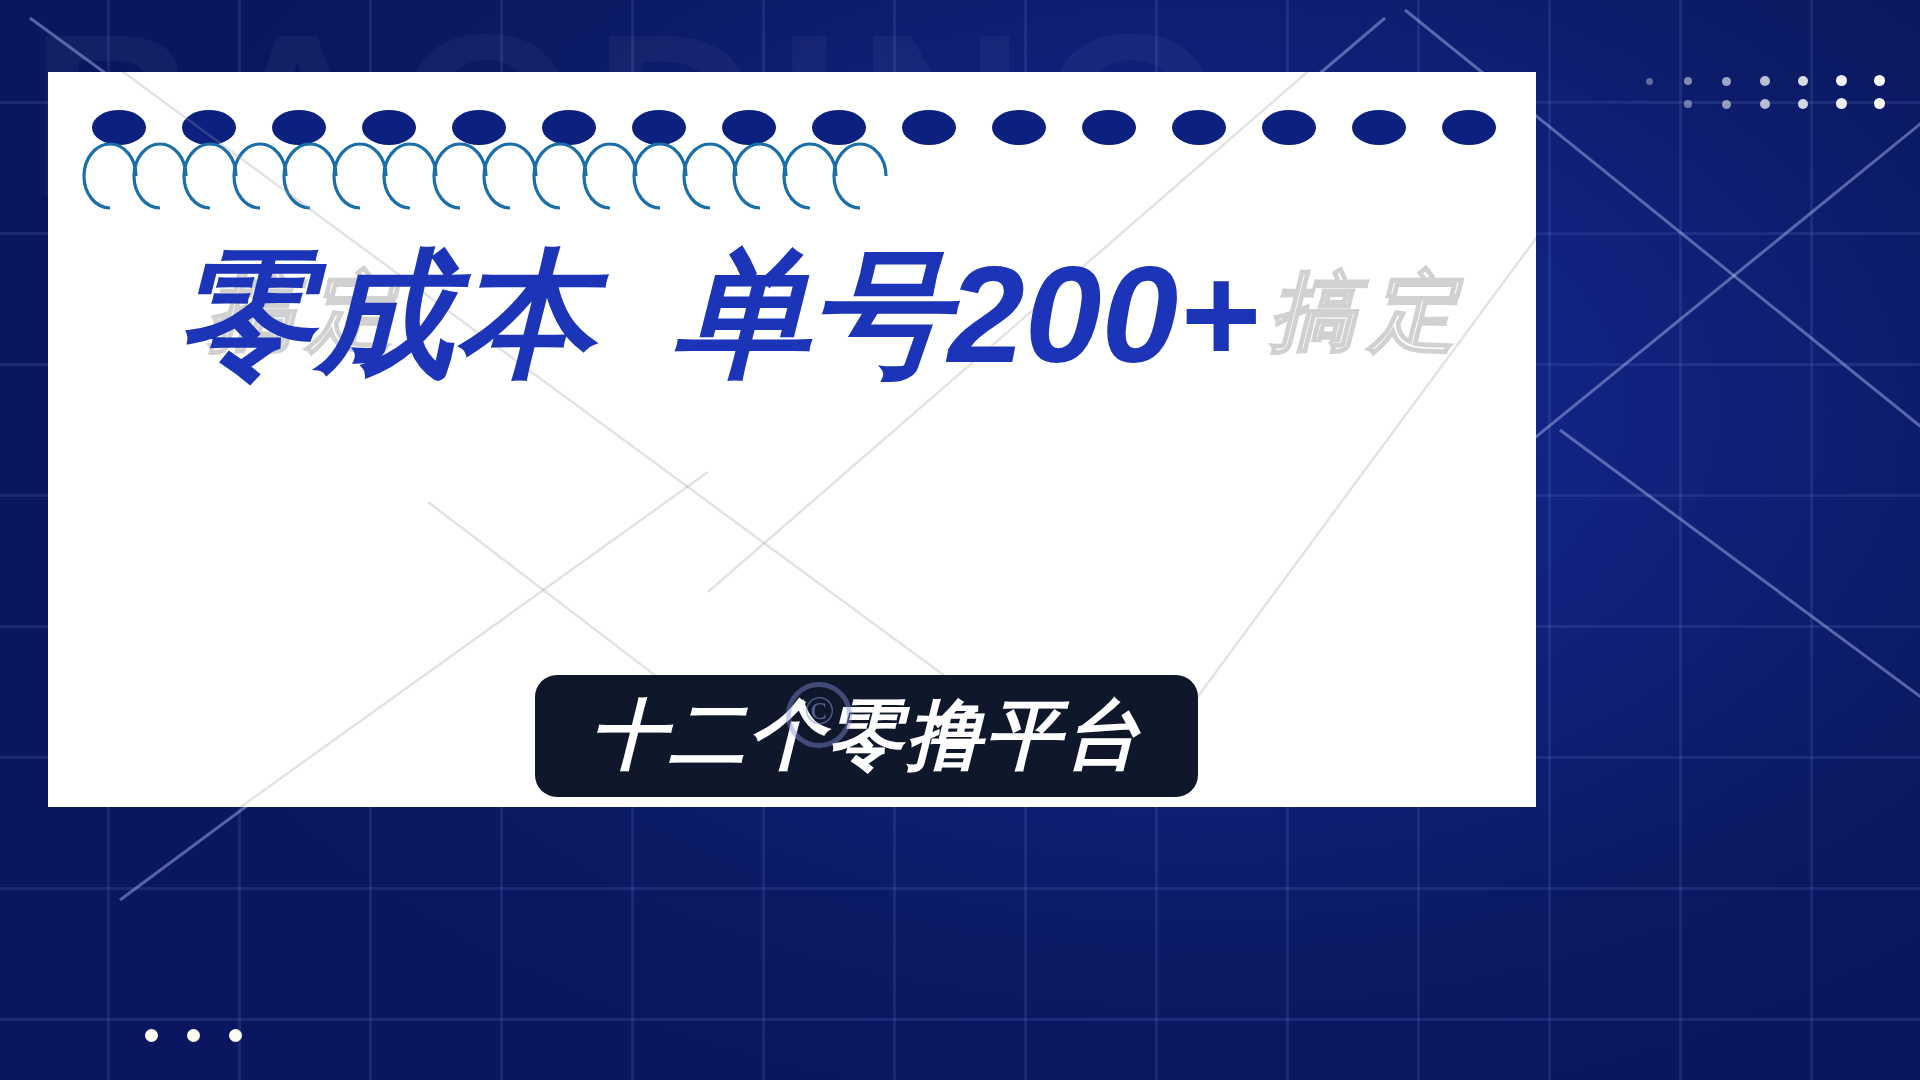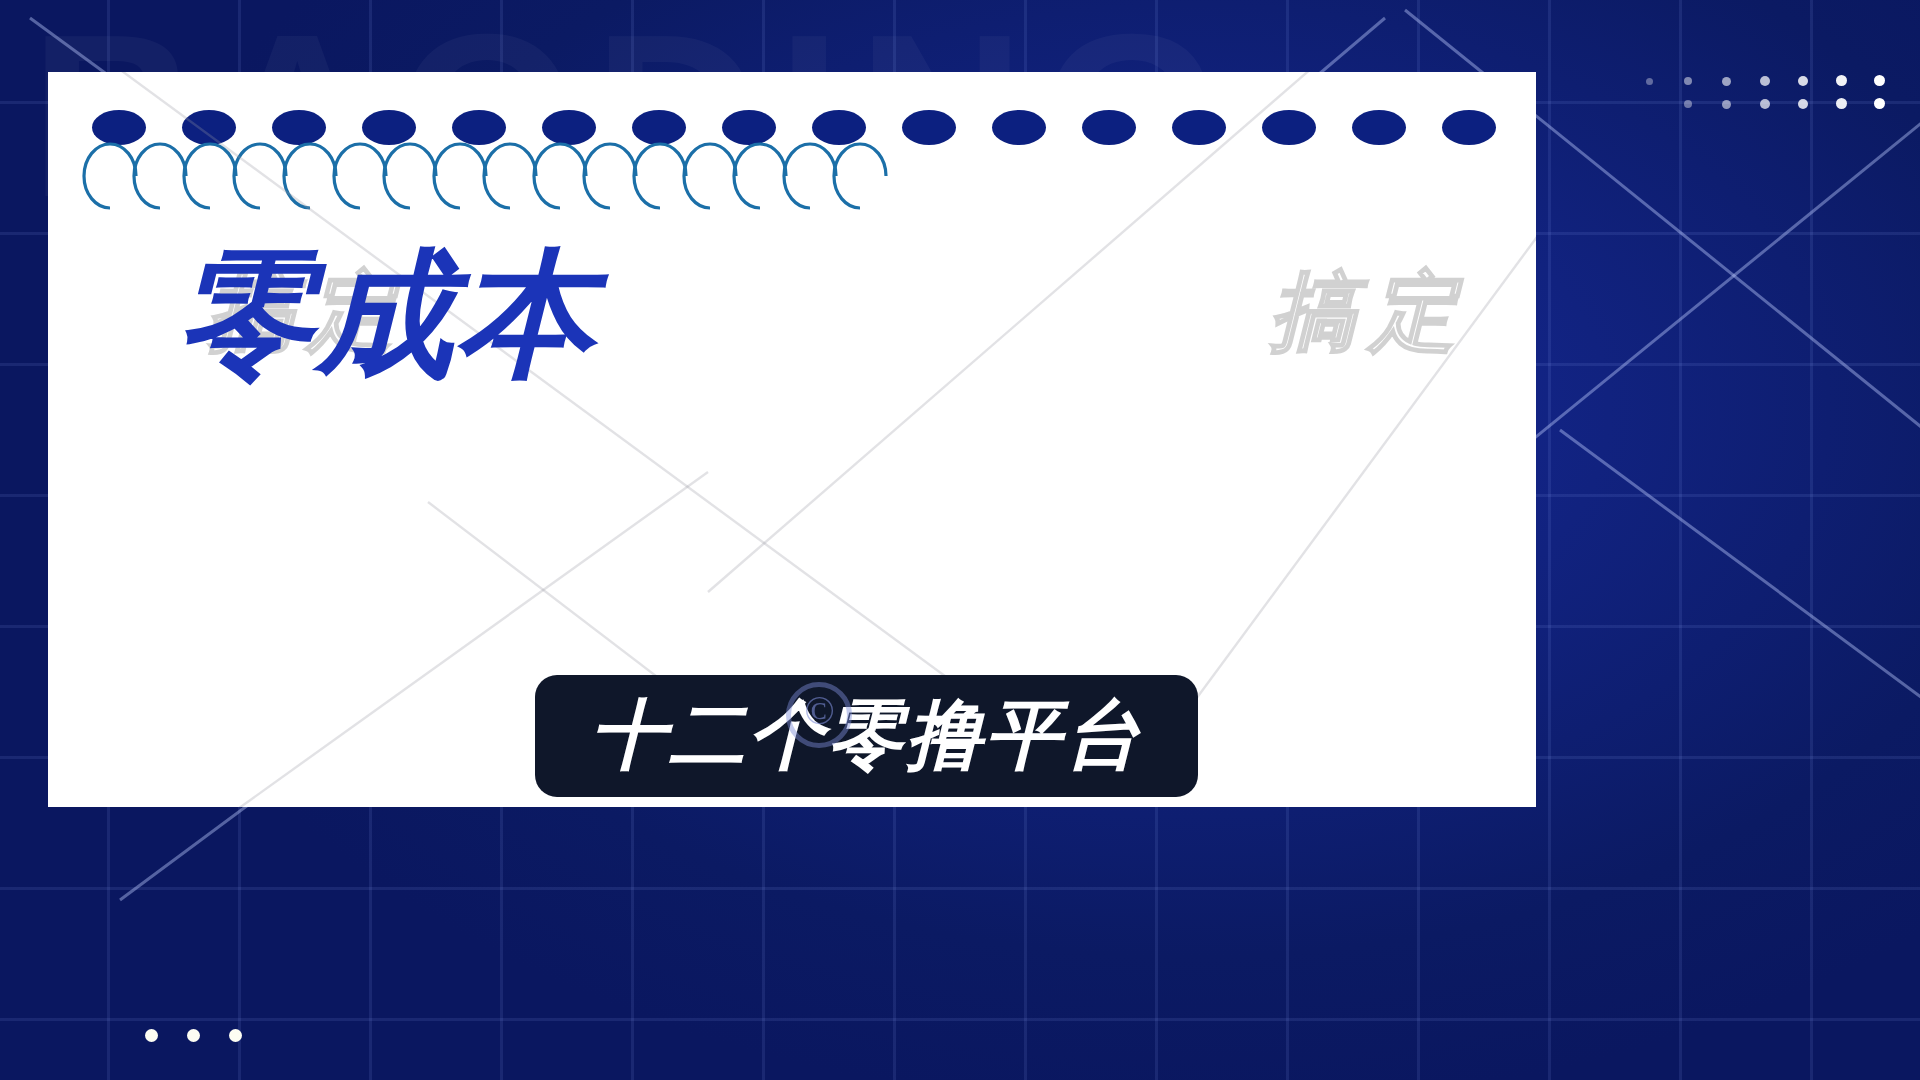--- a/index.html
+++ b/index.html
@@ -316,20 +316,21 @@
           <line x1="380" y1="430" x2="760" y2="720"></line>
         </g>
       </svg>
     </div>
 
     <div class="wm wm-left">搞定</div>
     <div class="wm wm-right">搞定</div>
 
     <div class="headline">
       <span class="h-part1">零成本</span>
+      <span class="h-part2">单号200+</span>
     </div>
 
     <div class="pill pill-1">十二个零撸平台</div>
 
 
     <div class="copyright">©</div>
 
   </div>
 </div>
 

